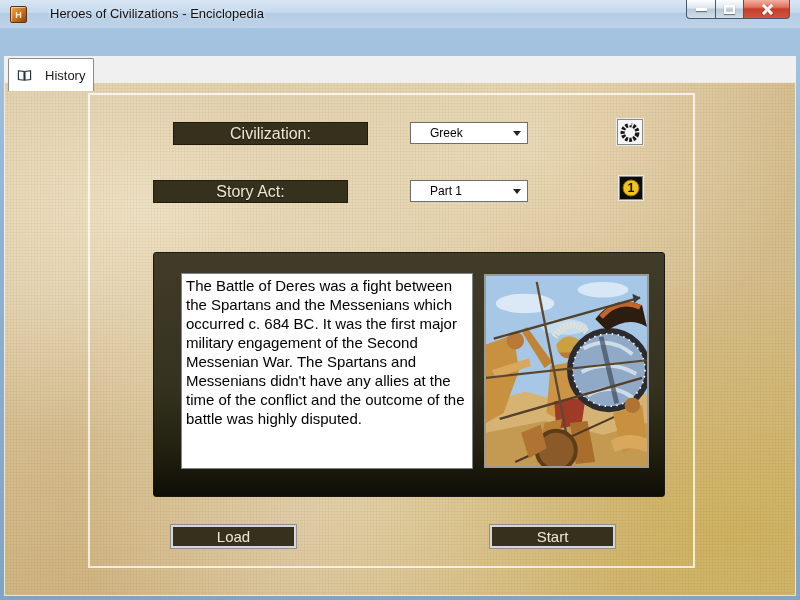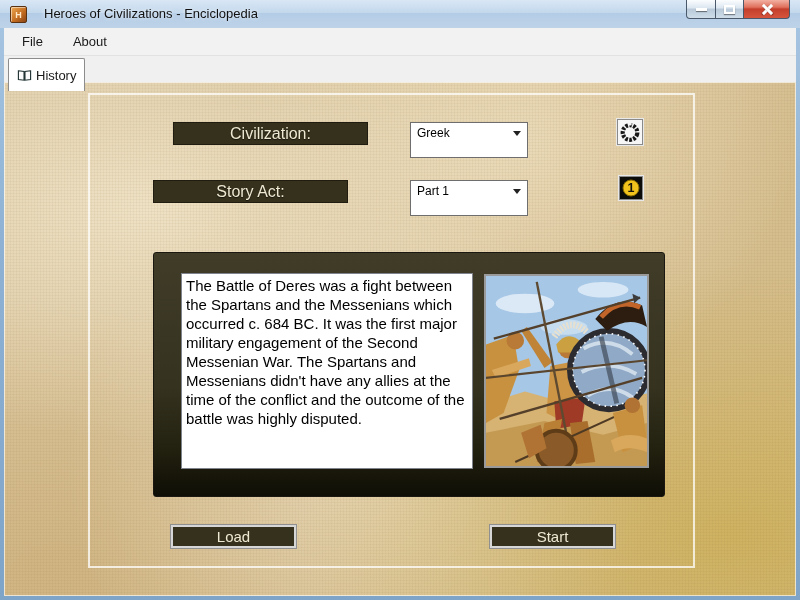--- a/index.html
+++ b/index.html
@@ -9,21 +9,21 @@
     background:linear-gradient(180deg,#a7c6e2 0%, #8fb2d4 40%, #7ea4c8 100%);
   }
   
   .titlebar { position:absolute; left:0; top:0; width:800px; height:28px;
     background:linear-gradient(180deg,#d9e7f5 0%,#c3d8ec 45%,#b3cce6 46%,#bed3e8 100%); }
   .title-icon { position:absolute; left:10px; top:6px; width:17px; height:17px;
     background:linear-gradient(135deg,#f0a84e 0%,#c06a20 60%,#8a4516 100%);
     border:1px solid #5a3210; border-radius:2px; color:#ffe9c8; font-size:9px; font-weight:bold;
     display:flex; align-items:center; justify-content:center;
     box-shadow:inset 1px 1px 0 rgba(255,255,255,.5); }
-  .title-text { position:absolute; left:44px; top:0; height:16px; line-height:28px;
+  .title-text { position:absolute; left:50px; top:0; height:16px; line-height:28px;
     font-size:13px; color:#111; text-shadow:0 0 4px rgba(255,255,255,.9);text-align:right; }
   .caption-buttons { position:absolute; right:10px; top:0; display:flex; }
   .cap-btn { height:19px; border:1px solid #49586b; border-top:none; display:flex;
     align-items:center; justify-content:center; }
   .cap-btn.min { width:30px; border-radius:0 0 0 4px;
     background:linear-gradient(180deg,#fbfdfe 0%,#dbe6f0 45%,#b9c9d9 50%,#cfdde9 100%); }
   .cap-btn.max { width:28px; border-left:none;
     background:linear-gradient(180deg,#fbfdfe 0%,#dbe6f0 45%,#b9c9d9 50%,#cfdde9 100%); }
   .cap-btn.close { width:46px; border-left:none; border-radius:0 0 4px 0;
     background:linear-gradient(180deg,#f2b0a2 0%,#e0705c 40%,#c33f2c 50%,#d6543c 100%); }
@@ -33,21 +33,21 @@
   .glyph-x::before,.glyph-x::after { content:""; position:absolute; left:4.5px; top:-1px;
     width:3px; height:13px; background:#fff; box-shadow:0 1px 1px rgba(0,0,0,.4); }
   .glyph-x::before { transform:rotate(45deg); }
   .glyph-x::after  { transform:rotate(-45deg); }
   
   .menubar { position:absolute; left:4px; right:4px; top:28px; height:28px;
     background:#f2f2f2; border-bottom:1px solid #e2e2e2; display:flex; align-items:center; }
   .menu-item { padding:0 12px; font-size:13px; color:#1a1a1a; height:22px; line-height:22px; margin-left:6px; }
   
   .tabstrip { position:absolute; left:4px; right:4px; top:56px; height:26px; background:#f0f0f0; }
-  .tab { position:absolute; display:flex; align-items:center; gap:4px;
+  .tab { position:absolute; display:flex; align-items:center; gap:13px;
     border:1px solid #8c8c8c; border-bottom:none; font-size:13px; color:#1a1a1a;
     padding:16px 8px; border-radius:2px 2px 0 0; }
   .tab.active { left:4px; top:2px; height:25px; background:#fff; z-index:3; }
   .tab.inactive { left:78px; top:5px; height:21px;
     background:linear-gradient(180deg,#f5f5f5 0%,#e0e0e0 70%,#d2d2d2 100%); z-index:1;margin-top:44px; }
   .tab-icon { width:15px; height:15px; flex:0 0 auto; }
   
   .tabpage { position:absolute; left:4px; right:4px; top:82px; bottom:4px; z-index:2;
     background-color:#d9c59b;
     background-image:
@@ -61,22 +61,22 @@
       linear-gradient(135deg,#dcc9a4 0%,#d7c094 55%,#d2b981 100%);
     box-shadow:inset 0 0 0 1px rgba(255,255,255,.65);
   }
   .inner-frame { position:absolute; left:84px; top:11px; width:607px; height:475px;
     border:2px solid rgba(255,255,255,.75); }
   
   .dark-label { position:absolute; width:195px; height:23px; background:#35311d;
     border:1px solid #201d10; color:#efe9d2; font-size:16px; text-align:center; line-height:22px;
     text-shadow:0 1px 1px rgba(0,0,0,.6); }
   .lbl-civ { left:149px; top:40px;margin-left:20px; } .lbl-act { left:149px; top:98px;text-align:center; }
-  .combo { position:absolute; width:118px; height:36px; background:#fff;
-    border:1px solid #6e6e6e; font-size:12px; color:#000; line-height:20px; padding-left:6px; }
+  .combo { position:absolute; width:118px; height:22px; background:#fff;
+    border:1px solid #6e6e6e; font-size:12px; color:#000; line-height:20px; padding-left:19px; }
   .combo-civ { left:406px; top:40px; } .combo-act { left:406px; top:98px; }
   .combo .arrow { position:absolute; right:6px; top:8px; width:0; height:0;
     border-left:4px solid transparent; border-right:4px solid transparent; border-top:5px solid #222; }
   .icon-btn { position:absolute; display:flex; align-items:center; justify-content:center;
     border:1px solid #8a8a8a; box-shadow:0 0 0 1px #e8e8e8; }
   .btn-wreath { left:613px; top:37px; width:26px; height:26px; background:#f6f6f6; }
   .btn-one { left:615px; top:94px; width:24px; height:24px; background:#0c0c0a; }
   
   .story-panel { position:absolute; left:149px; top:170px; width:512px; height:245px;
     background:linear-gradient(180deg,#403c28 0%,#353220 55%,#23210f 80%,#0f0e06 100%);
@@ -107,24 +107,20 @@
       </div>
       <div class="cap-btn max">
         <span class="glyph-max"></span>
       </div>
       <div class="cap-btn close">
         <span class="glyph-x"></span>
       </div>
     </div>
   </div>
 
-  <div class="menubar">
-    <div class="menu-item">File</div>
-    <div class="menu-item">About</div>
-  </div>
 
   <div class="tabstrip">
     <div class="tab active">
       <svg class="tab-icon" viewBox="0 0 16 16">
         <path d="M1.5 3 L7.5 3.8 L7.5 13 L1.5 12.2 Z" fill="#fdfdfd" stroke="#233" stroke-width="1.2"></path>
         <path d="M14.5 3 L8.5 3.8 L8.5 13 L14.5 12.2 Z" fill="#fdfdfd" stroke="#233" stroke-width="1.2"></path>
         <line x1="8" y1="3.8" x2="8" y2="13" stroke="#233" stroke-width="1"></line>
       </svg>
       <span>History</span>
     </div>

